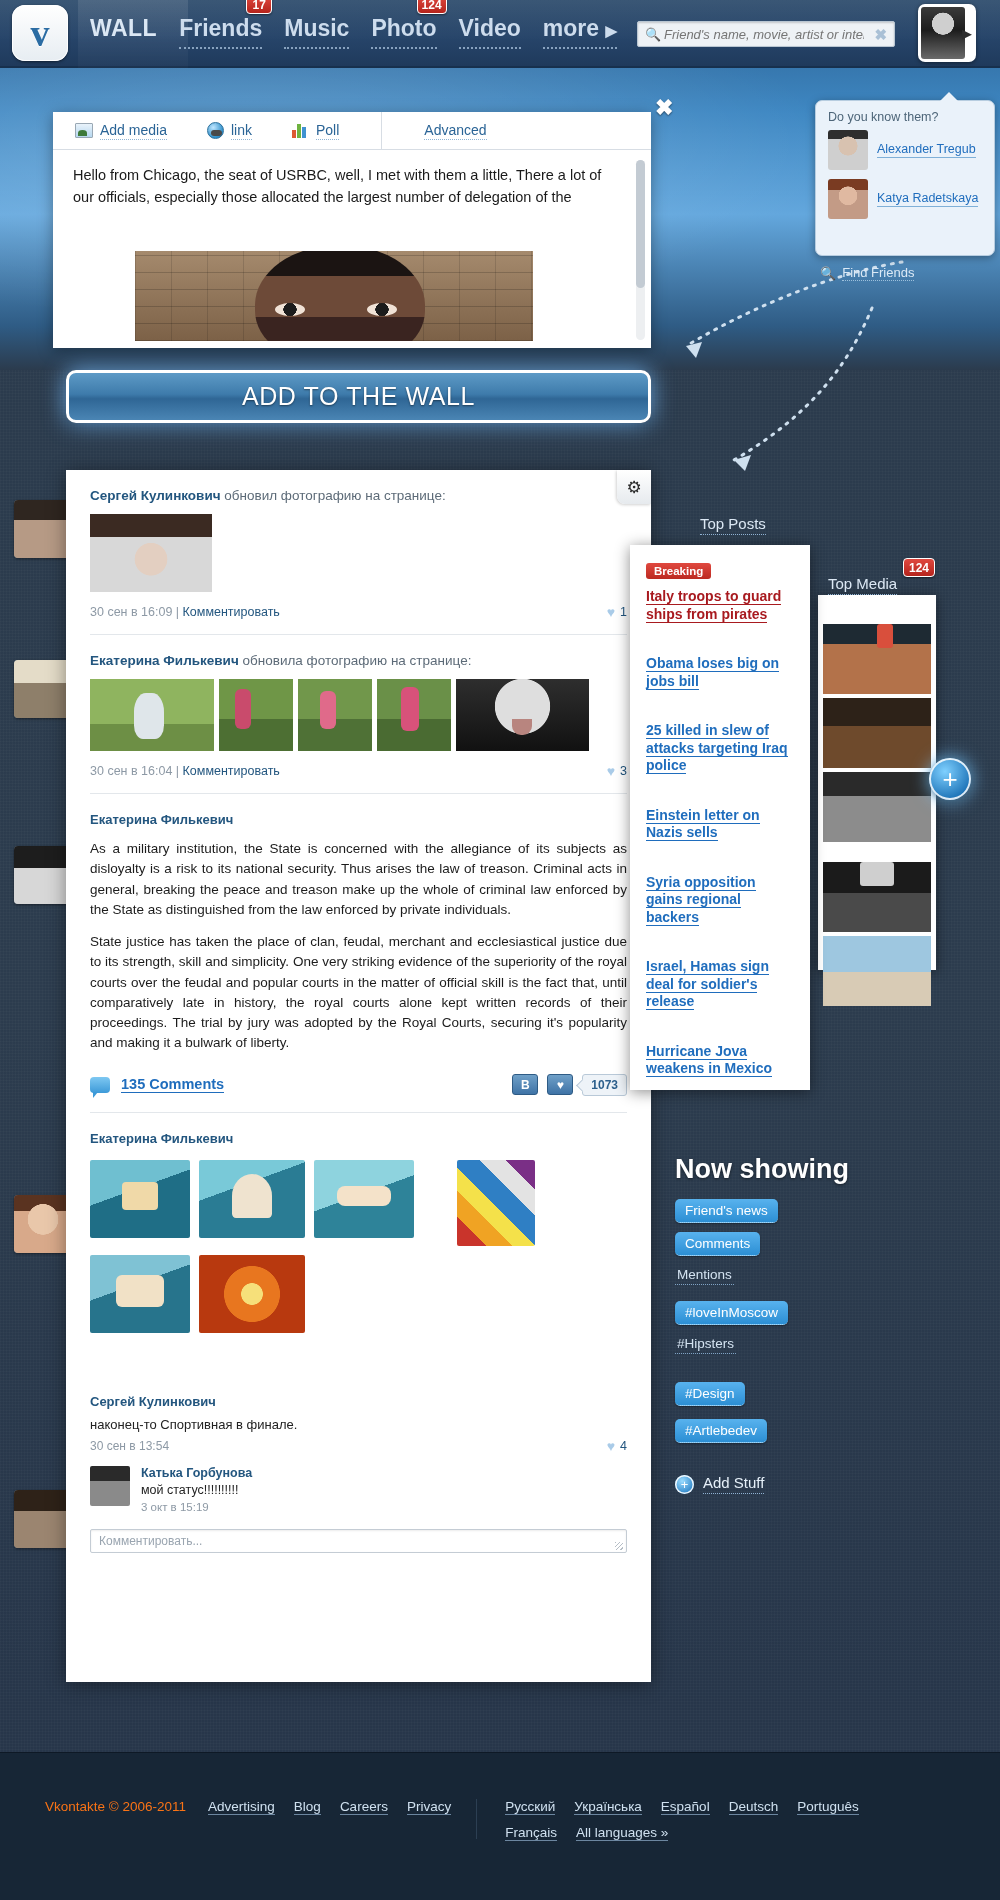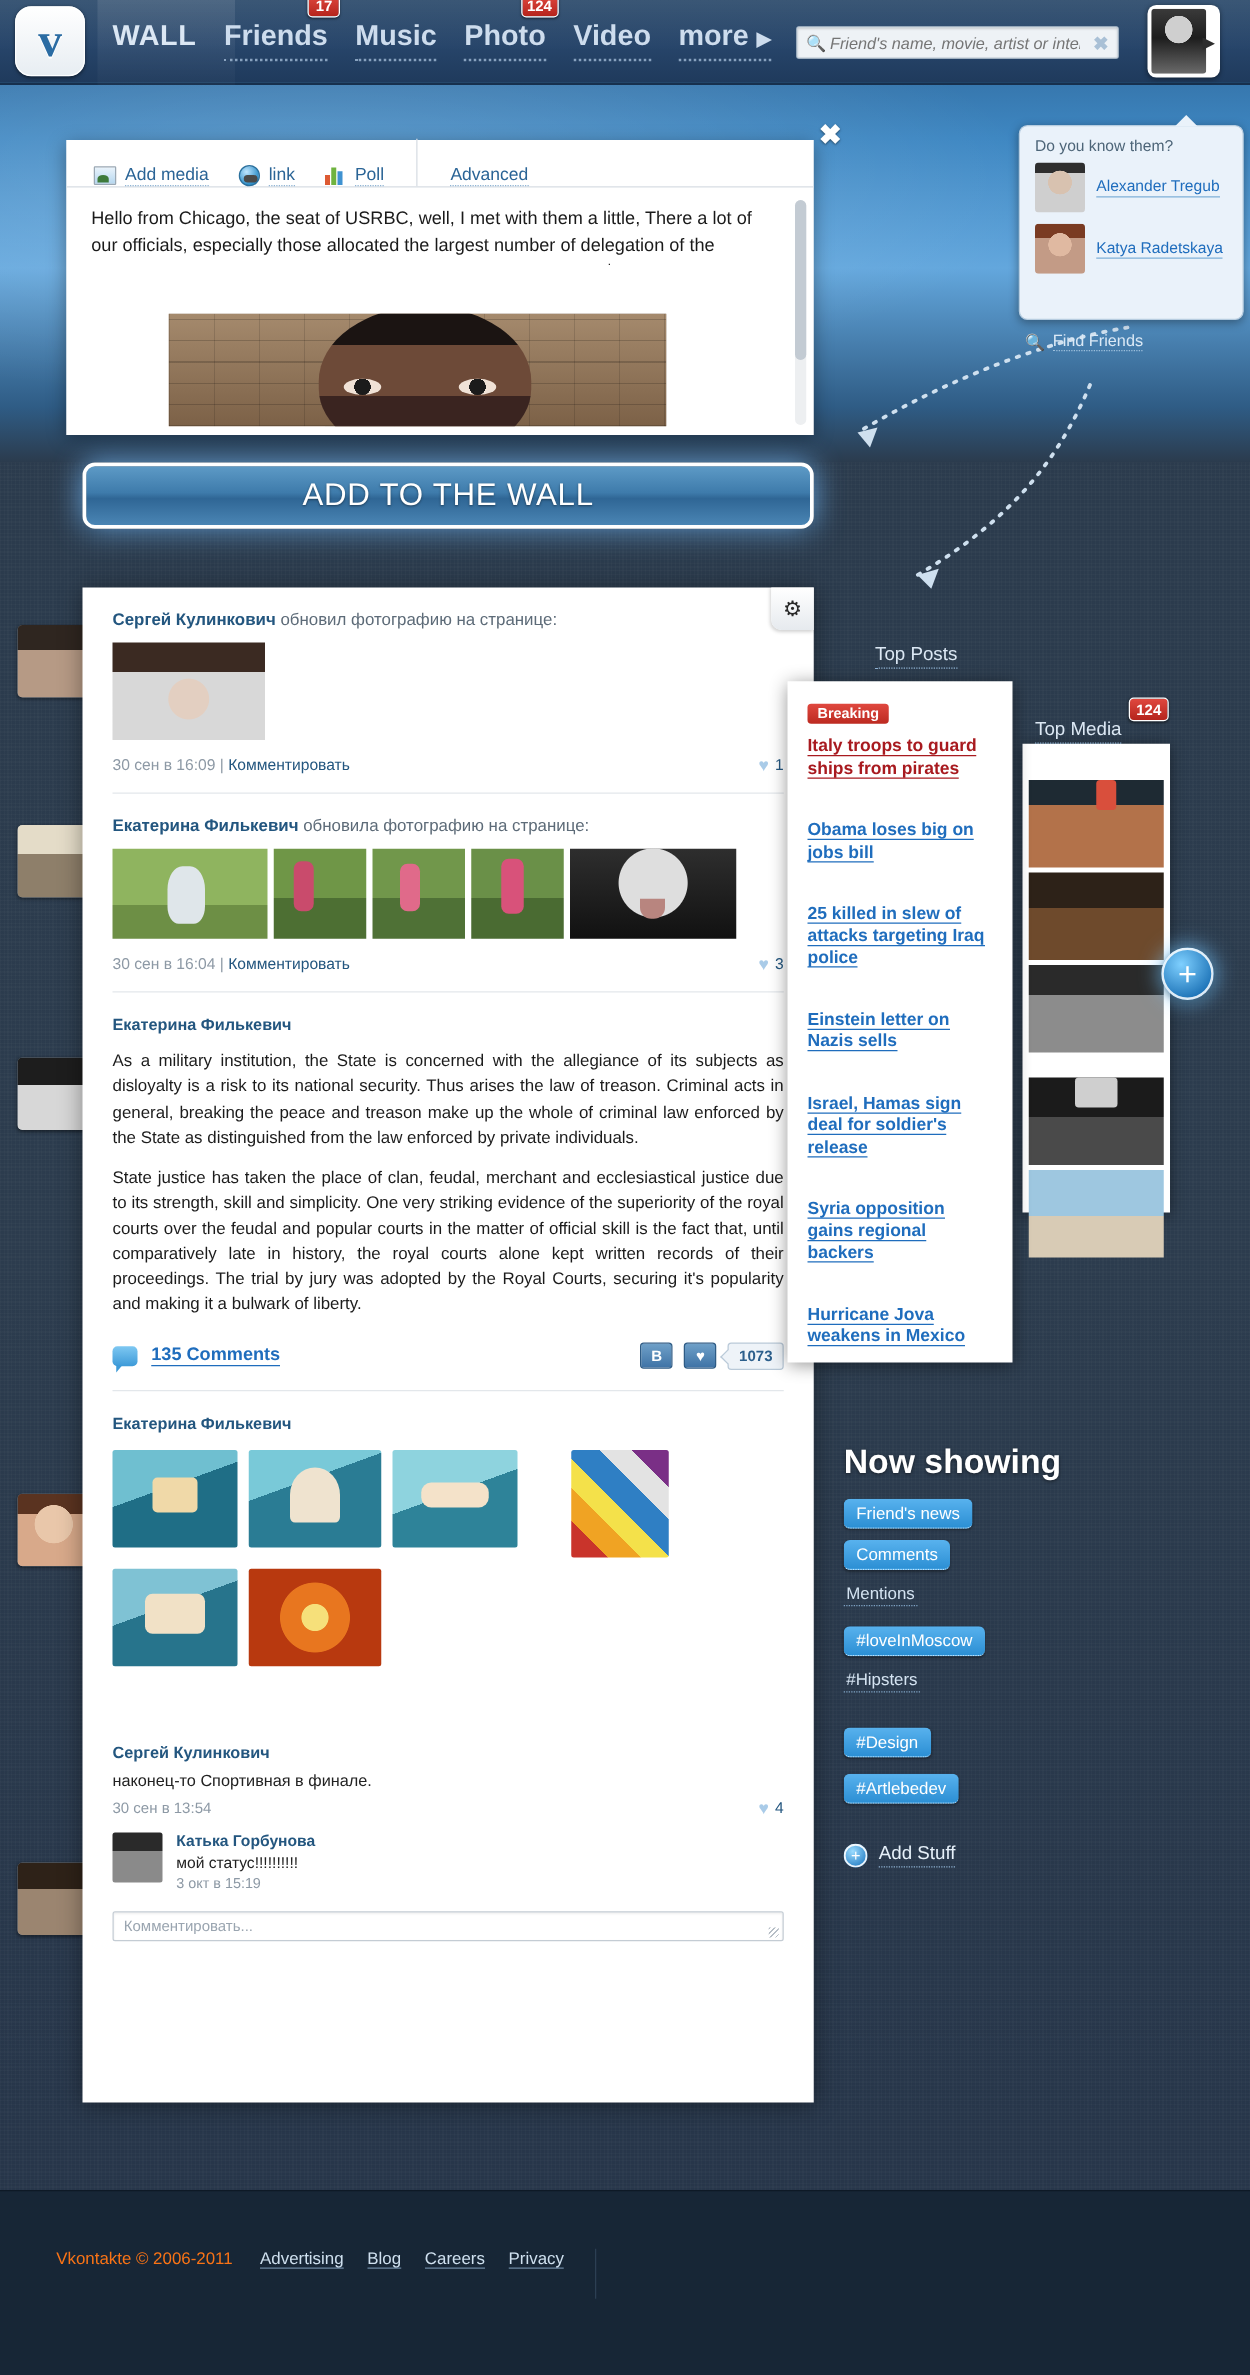--- a/index.html
+++ b/index.html
@@ -123,21 +123,21 @@
     box-shadow: 0 3px 14px rgba(0,0,0,.35);
     z-index:30;
   }
   #composer-close{
     position:absolute; left:655px; top:95px; color:#fff;
     font: bold 22px "Liberation Sans", sans-serif; z-index:31; cursor:pointer;
     text-shadow:0 1px 2px rgba(0,0,0,.5);
   }
   #ctools{
     height:38px; border-bottom:1px solid #d7dde4;
-    display:flex; align-items:flex-end; padding-left:22px; gap:8px;
+    display:flex; align-items:center; padding-left:22px; gap:24px;
   }
   .ctool{ display:flex; align-items:center; gap:7px; margin-right:16px; }
   .ctool .lbl{
     font:14px "Liberation Sans", sans-serif; color:#2a6496;
     border-bottom:1px dotted #8fb4d4; padding-bottom:1px;
   }
   .ico-media{
     width:18px;height:15px;border:1px solid #9aa8b4;background:linear-gradient(180deg,#e9f3fb,#b6d7ef);
     position:relative;border-radius:1px;
   }
@@ -630,22 +630,22 @@
       <span>+</span>
     </div>
 
   <div id="toppostslabel">Top Posts</div>
   <div id="topposts">
     <span class="breaking">Breaking</span>
     <div class="hl red"><span>Italy troops to guard ships from pirates</span></div>
     <div class="hl"><span>Obama loses big on jobs bill</span></div>
     <div class="hl"><span>25 killed in slew of attacks targeting Iraq police</span></div>
     <div class="hl"><span>Einstein letter on Nazis sells</span></div>
+    <div class="hl"><span>Syria opposition gains regional backers</span></div>
     <div class="hl"><span>Israel, Hamas sign deal for soldier's release</span></div>
-    <div class="hl"><span>Syria opposition gains regional backers</span></div>
     <div class="hl"><span>Hurricane Jova weakens in Mexico</span></div>
   </div>
 
   <div id="feed">
     <div id="feed-gear">
       <span class="gear-glyph">⚙</span>
     </div>
 
     <div class="post">
       <div class="hdr">
@@ -768,15 +768,28 @@
   </div>
 
   <div id="footer">
     <div class="inner">
       <span class="copy">Vkontakte © 2006-2011</span>
       <a href="#">Advertising</a>
       <a href="#">Blog</a>
       <a href="#">Careers</a>
       <a href="#">Privacy</a>
       <div class="divider"></div>
+      <div class="langs">
+        <div class="row">
+          <a href="#">Русский</a>
+          <a href="#">Українська</a>
+          <a href="#">Español</a>
+          <a href="#">Deutsch</a>
+          <a href="#">Português</a>
+        </div>
+        <div class="row">
+          <a href="#">Français</a>
+          <a href="#">All languages »</a>
+        </div>
+      </div>
     </div>
   </div>
 </div>
 
 </body></html>

